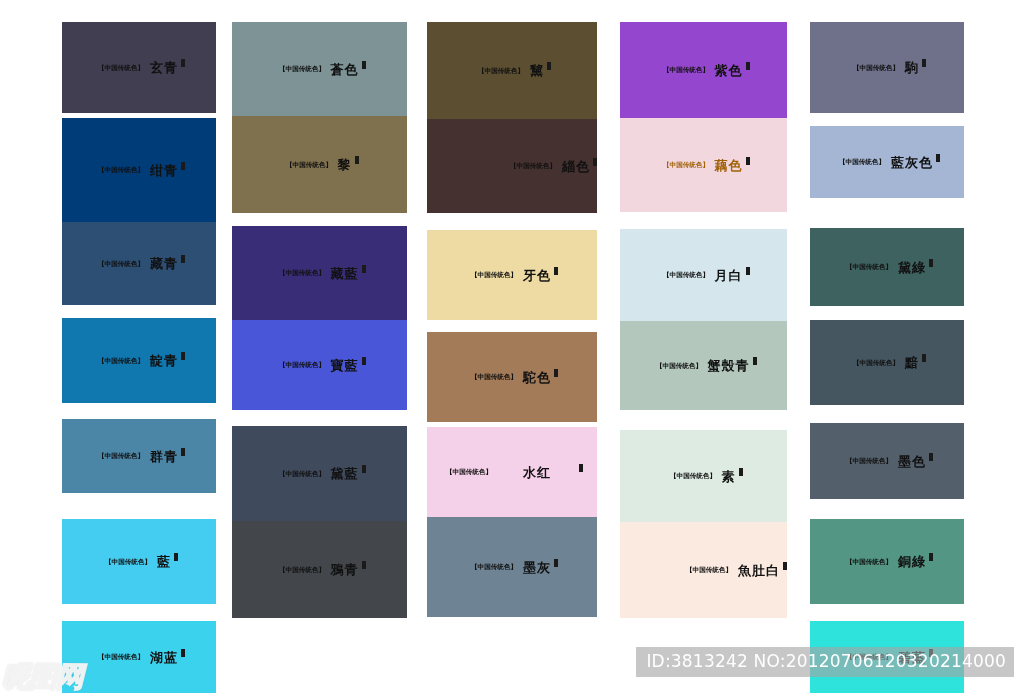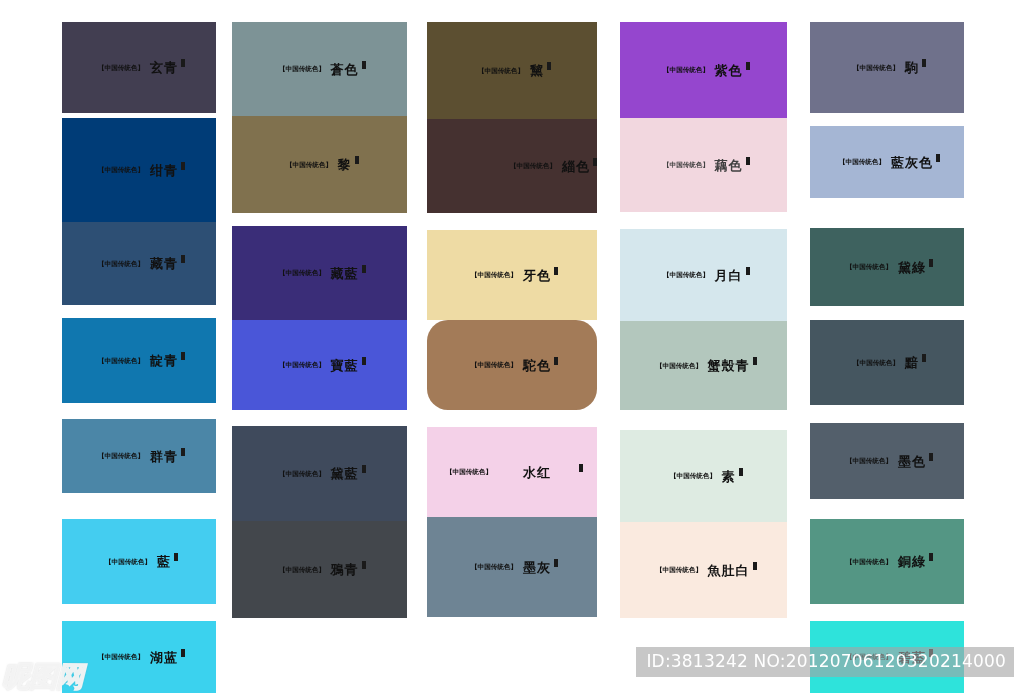--- a/index.html
+++ b/index.html
@@ -237,21 +237,21 @@
           <span class="label-mark"></span>
         </span>
       </div>
       <div class="swatch" style="top: 230px; height: 90px; background: rgb(238, 219, 164);">
         <span class="swatch-label" style="color: rgb(17, 17, 17);">
           <span class="label-bracket">【中国传统色】</span>
           <span class="label-name">牙色</span>
           <span class="label-mark"></span>
         </span>
       </div>
-      <div class="swatch" style="top: 320px; height: 90px; background: rgb(163, 123, 88); border-radius: 21px;">
+      <div class="swatch" style="top: 332px; height: 90px; background: rgb(163, 123, 88);">
         <span class="swatch-label" style="color: rgb(17, 17, 17);">
           <span class="label-bracket">【中国传统色】</span>
           <span class="label-name">駝色</span>
           <span class="label-mark"></span>
         </span>
       </div>
       <div class="swatch" style="top: 427px; height: 90px; background: rgb(244, 209, 232);">
         <span class="swatch-label" style="color: rgb(17, 17, 17); gap: 25px;">
           <span class="label-bracket">【中国传统色】</span>
           <span class="label-name">水红</span>
@@ -268,21 +268,21 @@
     </div>
     <div class="swatch-column" style="left: 620px; width: 167px;">
       <div class="swatch" style="top: 22px; height: 96px; background: rgb(149, 70, 206);">
         <span class="swatch-label" style="color: rgb(17, 17, 17);">
           <span class="label-bracket">【中国传统色】</span>
           <span class="label-name">紫色</span>
           <span class="label-mark"></span>
         </span>
       </div>
       <div class="swatch" style="top: 118px; height: 94px; background: rgb(242, 215, 223);">
-        <span class="swatch-label" style="color: #404040;">
+        <span class="swatch-label" style="color: #a16207;">
           <span class="label-bracket">【中国传统色】</span>
           <span class="label-name">藕色</span>
           <span class="label-mark"></span>
         </span>
       </div>
       <div class="swatch" style="top: 229px; height: 92px; background: rgb(213, 231, 237);">
         <span class="swatch-label" style="color: rgb(17, 17, 17);">
           <span class="label-bracket">【中国传统色】</span>
           <span class="label-name">月白</span>
           <span class="label-mark"></span>
@@ -295,21 +295,21 @@
           <span class="label-mark"></span>
         </span>
       </div>
       <div class="swatch" style="top: 430px; height: 92px; background: rgb(222, 235, 226);">
         <span class="swatch-label" style="color: rgb(17, 17, 17);">
           <span class="label-bracket">【中国传统色】</span>
           <span class="label-name">素</span>
           <span class="label-mark"></span>
         </span>
       </div>
-      <div class="swatch" style="top: 522px; height: 96px; background: rgb(250, 234, 223);">
+      <div class="swatch" style="top: 522px; height: 96px; background: rgb(250, 234, 223); justify-content: flex-end;">
         <span class="swatch-label" style="color: rgb(17, 17, 17);">
           <span class="label-bracket">【中国传统色】</span>
           <span class="label-name">魚肚白</span>
           <span class="label-mark"></span>
         </span>
       </div>
     </div>
     <div class="swatch-column" style="left: 810px; width: 154px;">
       <div class="swatch" style="top: 22px; height: 91px; background: rgb(111, 113, 139);">
         <span class="swatch-label" style="color: rgb(17, 17, 17);">

